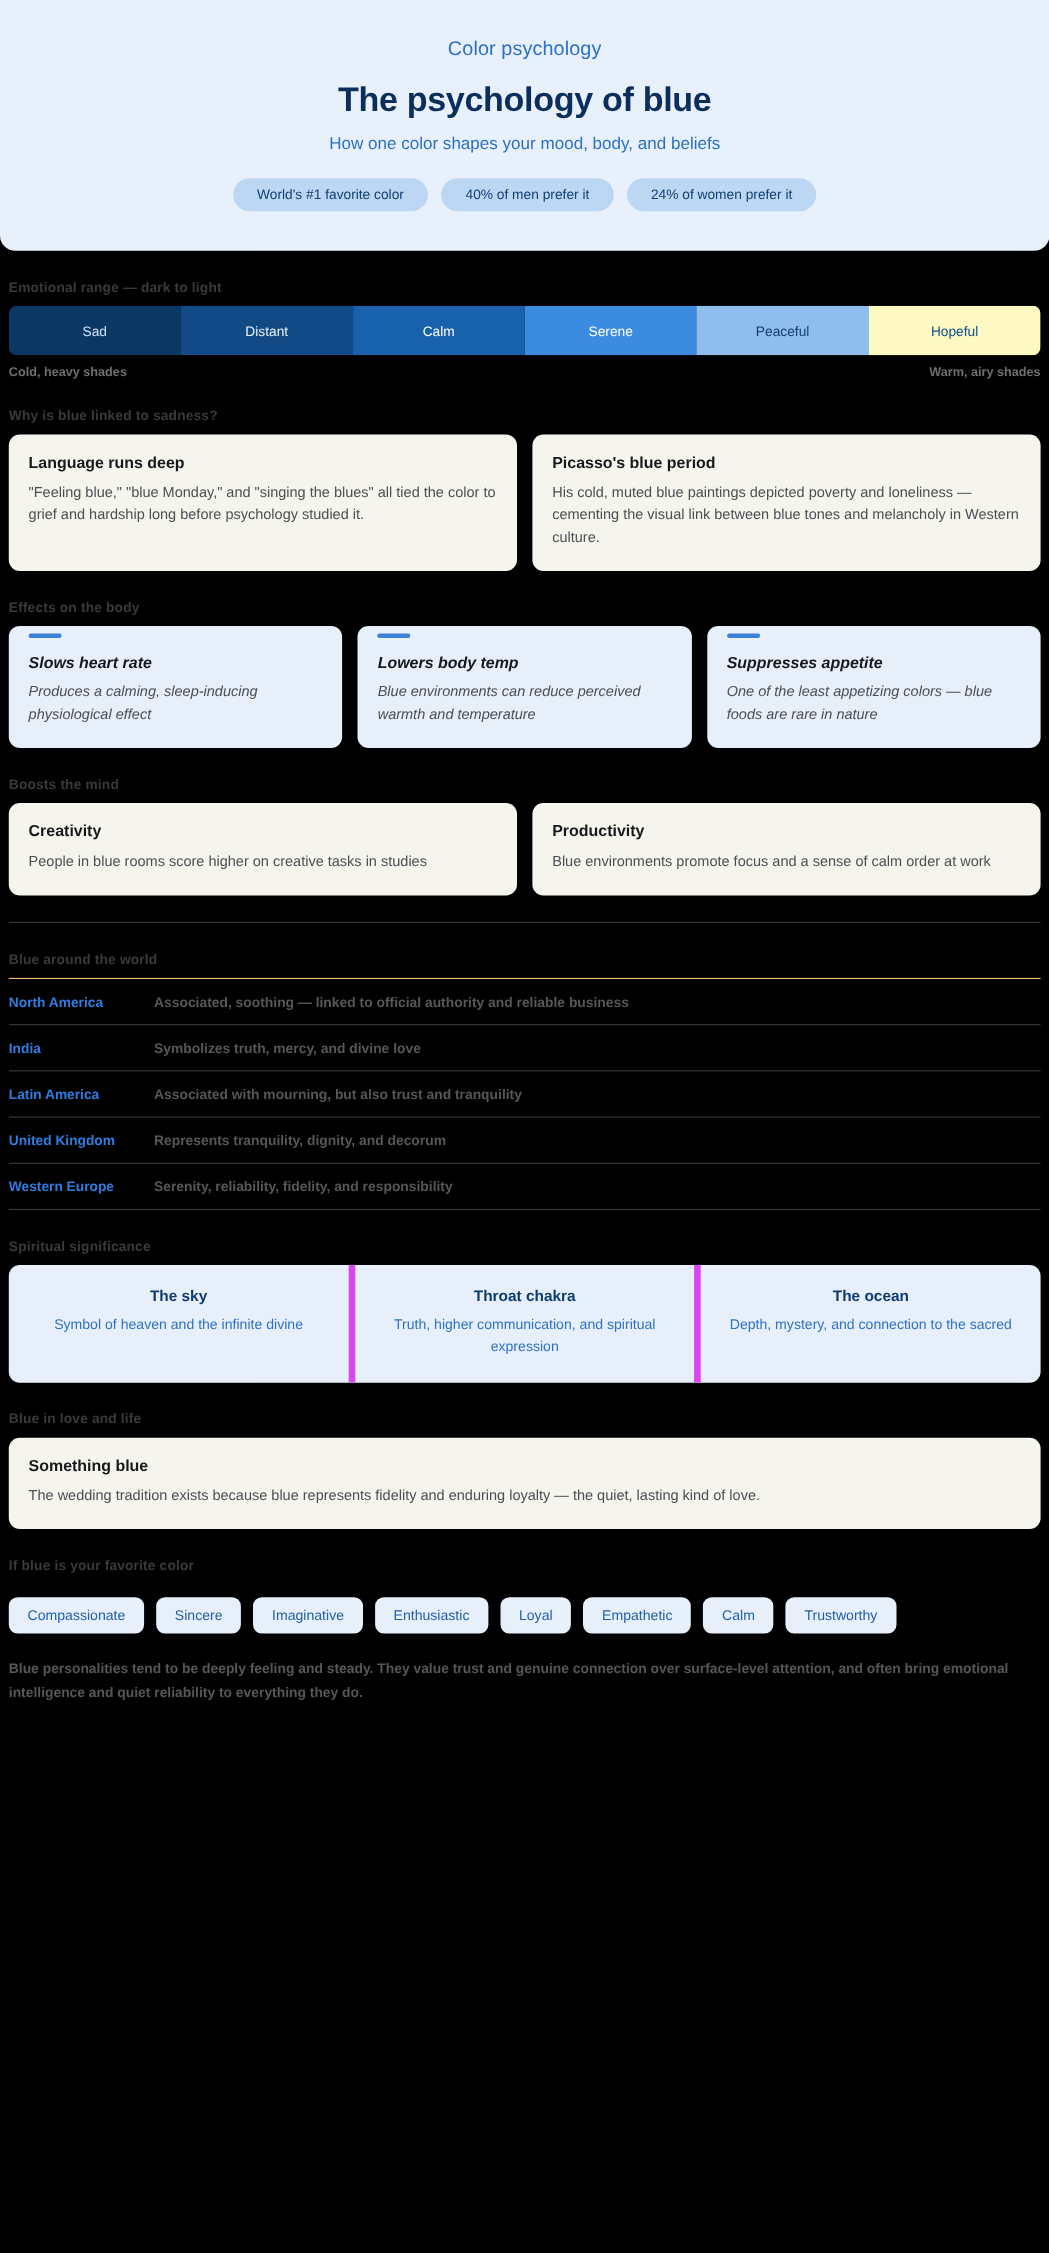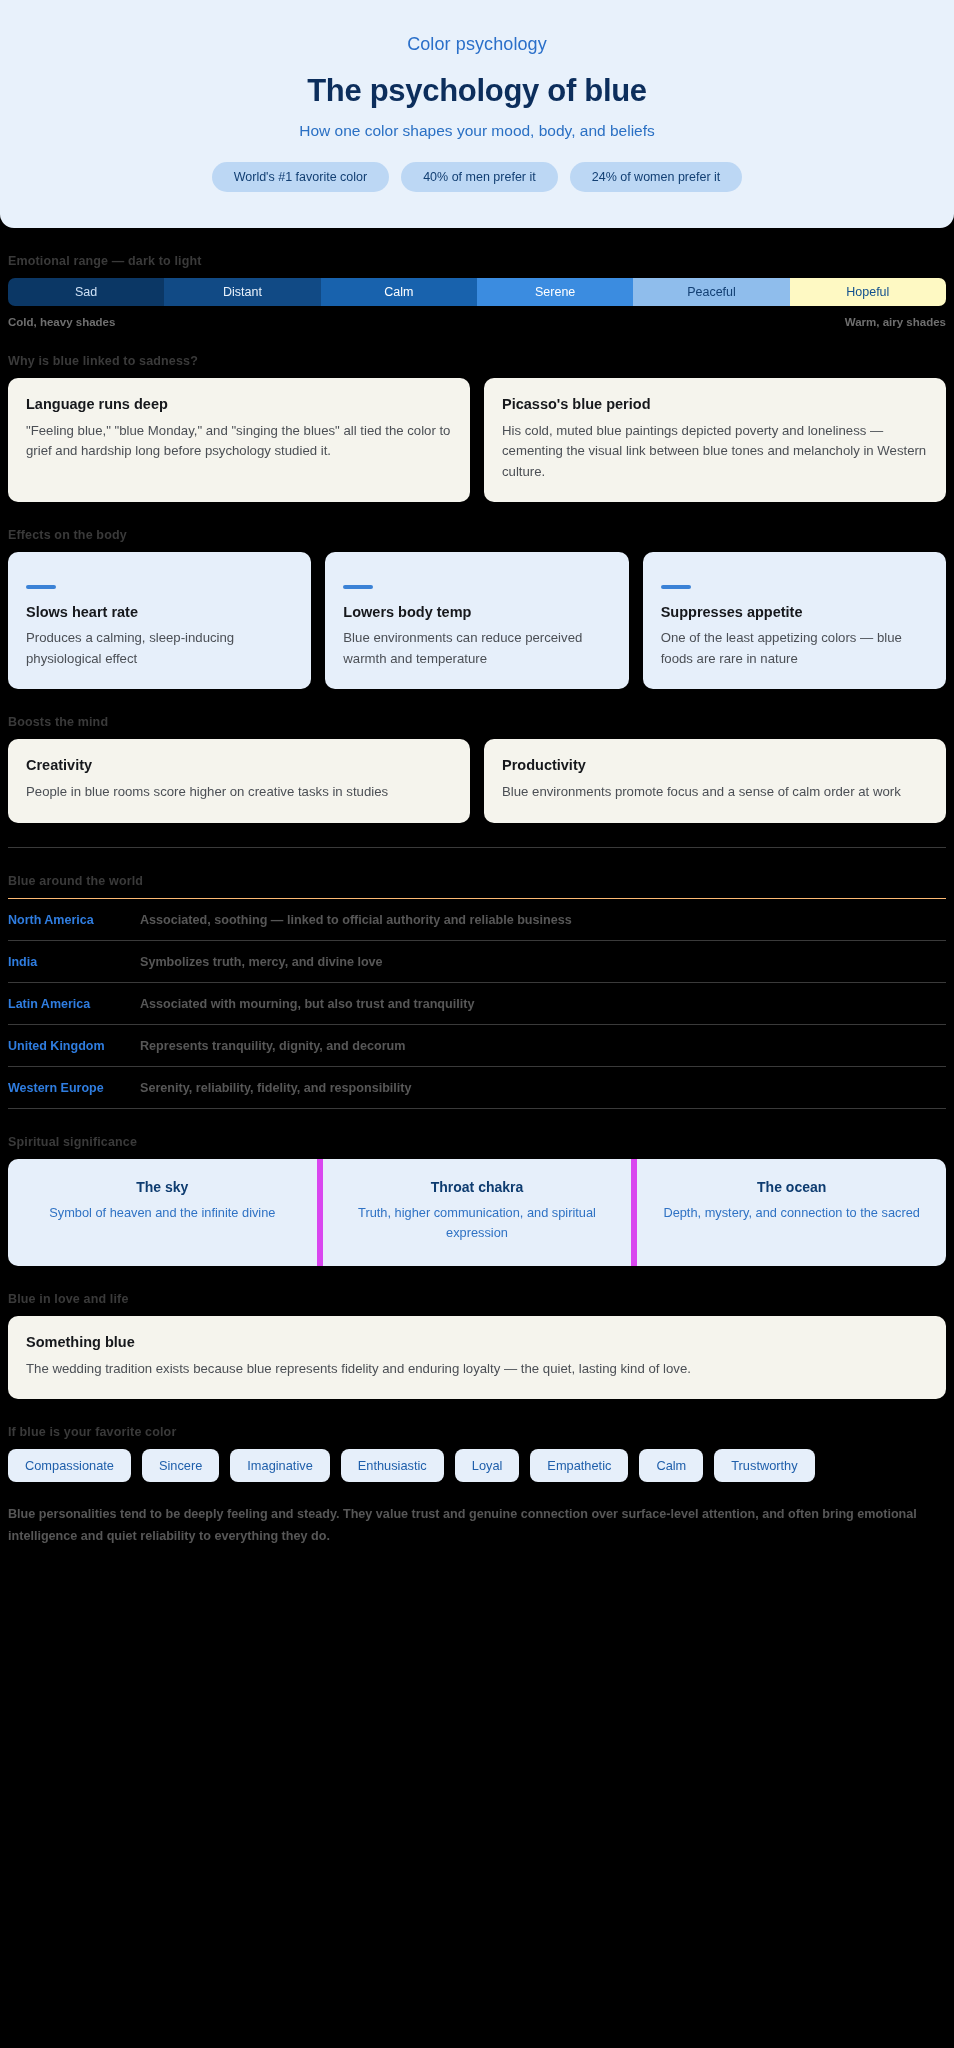--- a/index.html
+++ b/index.html
@@ -77,21 +77,21 @@
 
   
   .spectrum {
     display: flex;
     width: 100%;
     border-radius: 7px;
     overflow: hidden;
   }
   .spectrum-cell {
     flex: 1 1 0;
-    height: 28px;
+    height: 45px;
     display: flex;
     align-items: center;
     justify-content: center;
     font-size: 12.5px;
     font-weight: 400;
   }
   .spectrum-caption {
     display: flex;
     justify-content: space-between;
     font-size: 11.5px;
@@ -122,21 +122,22 @@
     font-size: 13.2px;
     line-height: 1.55;
     color: #4b4f55;
   }
 
   
   .bcard {
     flex: 1 1 0;
     background: #e6effa;
     border-radius: 10px;
-    padding: 33px 18px 20px;
+    padding: 7px 18px 20px;
+    font-style: italic;
   }
   .bcard-bar {
     width: 30px;
     height: 4px;
     border-radius: 2px;
     background: #3b82d6;
     margin-bottom: 15px;
   }
   .bcard-title {
     font-size: 14.5px;
@@ -211,20 +212,21 @@
     flex-wrap: wrap;
     gap: 11px;
   }
   .chip {
     background: #e6effa;
     color: #1f5fab;
     font-size: 12.8px;
     padding: 9px 17px;
     border-radius: 8px;
     white-space: nowrap;
+    margin-top: 12px;
   }
   .closing {
     font-size: 12.6px;
     line-height: 1.72;
     color: #575757;
     font-weight: 600;
     margin-top: 22px;
     padding-bottom: 26px;
   }
 </style>

